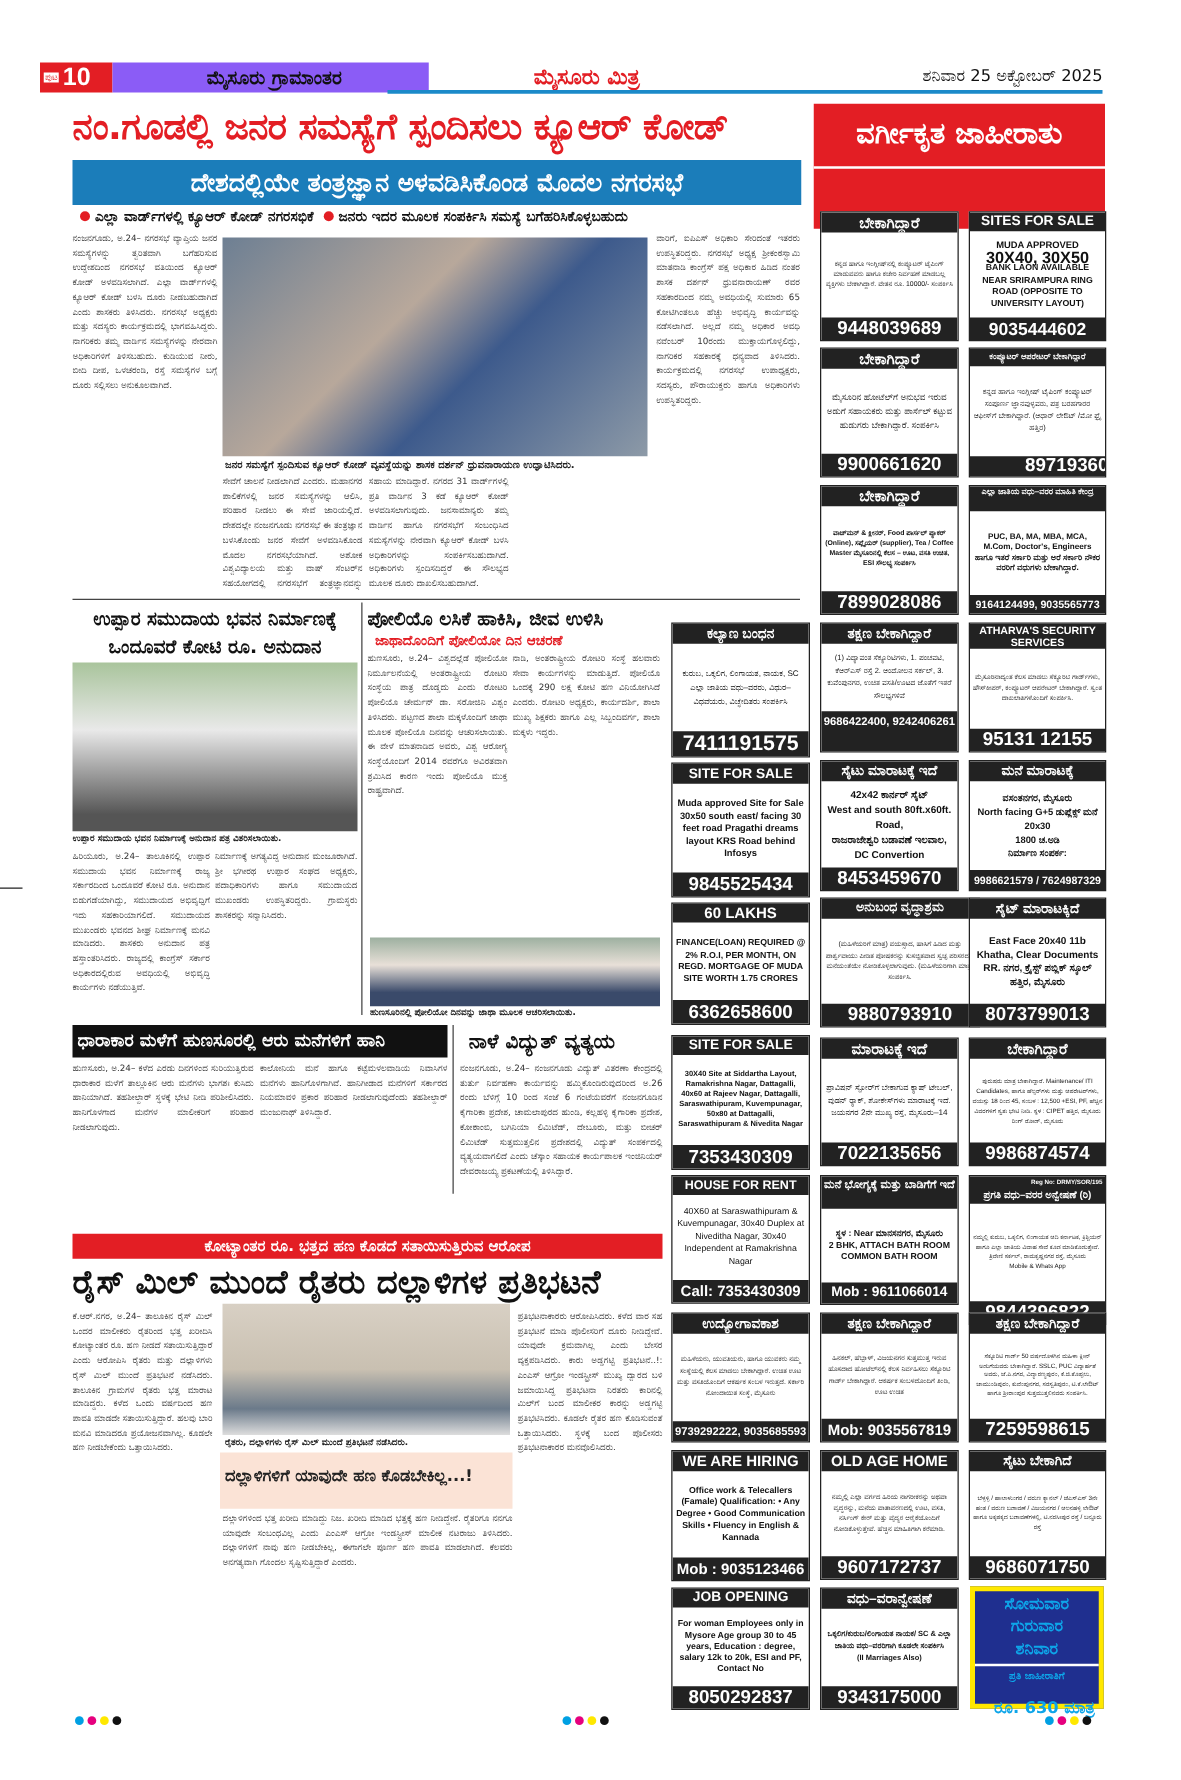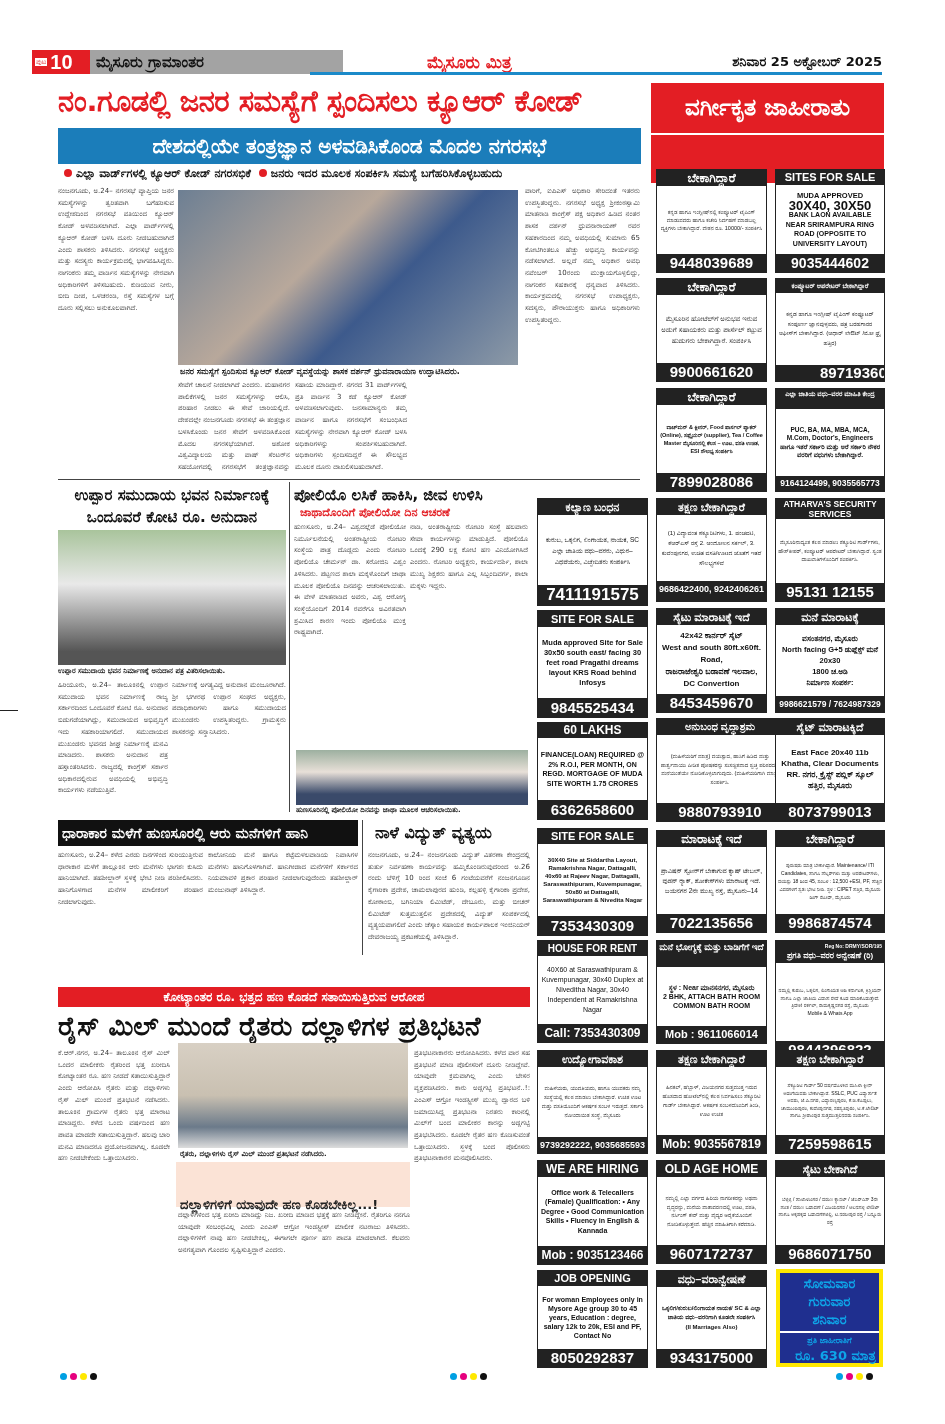--- a/index.html
+++ b/index.html
@@ -4,23 +4,23 @@
 <style>
   * { box-sizing: border-box; margin: 0; padding: 0; }
   body { width: 945px; height: 1424px; background: #fff; font-family: "DejaVu Sans", sans-serif; position: relative; overflow: hidden; color: #111; }
   .abs { position: absolute; }
 
   
   .hdr { left: 32px; top: 50px; width: 850px; height: 24px; }
   .page-tag { position:absolute; left:0; top:0; width:58px; height:24px; background:#e31e24; color:#fff; display:flex; align-items:center; padding-left:3px; }
   .page-tag .small { font-size:7px; background:#fff; color:#e31e24; padding:0 1px; margin-right:3px; }
   .page-tag .num { font-size:20px; font-weight:bold; font-family:"Liberation Sans", sans-serif; }
-  .section-name { position:absolute; left:58px; top:0; width:253px; height:24px; background:#a3a3a3; font-size:15px; font-weight:bold; padding-left:6px; line-height:24px; }
+  .section-name { position:absolute; left:58px; top:0; width:253px; height:24px; background:#8b5cf6; font-size:15px; font-weight:bold; padding-left:6px; line-height:24px;text-align:center; }
   .paper-name { position:absolute; left:395px; top:2px; font-size:17px; font-weight:bold; color:#e31e24; }
-  .date { position:absolute; right:0; top:4px; font-size:13px;font-weight:bold; }
+  .date { position:absolute; right:0; top:4px; font-size:13px; }
   .hdr-rule { left:310px; top:72px; width:572px; height:3px; background:#1b8ac9; }
 
   
   .main-head { left:58px; top:80px; width:582px; font-size:29px; font-weight:bold; color:#e31e24; line-height:42px; white-space:nowrap; letter-spacing:-0.5px; }
   .sub-band { left:58px; top:128px; width:583px; height:36px; background:#1b7dba; color:#fff; font-size:20px; font-weight:bold; text-align:center; line-height:36px; }
   .bullets { left:60px; top:166px; width:580px; font-size:11px; font-weight:bold; line-height:16px; white-space:nowrap; }
   .bullets .dot { display:inline-block; width:8px; height:8px; background:#e31e24; border-radius:50%; margin:0 4px; }
 
   .classified-head { left:651px; top:83px; width:233px; height:100px; background:#e31e24; color:#fff; }
   .classified-head .t1 { font-size:23px; font-weight:bold; text-align:center; height:52px; line-height:48px; border-bottom:2px solid #fff; }
@@ -39,21 +39,21 @@
   .pink-box { background:#fbe3d6; }
 
   
   .ad { position:absolute; border:1px solid #222; background:#fff; overflow:hidden; display:flex; flex-direction:column; }
   .ad .ah { background:#222; color:#fff; font-weight:bold; text-align:center; font-family:"Liberation Sans", sans-serif; white-space:nowrap; overflow:hidden; }
   .ad .ab { flex:1; text-align:center; font-family:"Liberation Sans", sans-serif; font-weight:bold; color:#111; overflow:hidden; padding:1px 2px; display:flex; flex-direction:column; justify-content:center; }
   .ad .af { background:#222; color:#fff; font-weight:bold; text-align:center; font-family:"Liberation Sans", sans-serif; white-space:nowrap; overflow:hidden; }
   .blue-ad { position:absolute; left:776px; top:1269px; width:107px; height:98px; background:#1f2f8f; border:4px solid #ffe800; color:#0ea5e9; text-align:center; font-weight:bold; }
   .blue-ad .days { font-size:13px; line-height:18px; padding-top:2px; border-bottom:2px solid #fff; padding-bottom:2px; }
   .blue-ad .per { font-size:8px; margin-top:3px; }
-  .blue-ad .price { font-size:13px; margin-top:2px;padding-left:12px; }
+  .blue-ad .price { font-size:13px; margin-top:13px;padding-left:12px; }
 
   .reg { display:flex; gap:3px; }
   .reg span { width:7px; height:7px; border-radius:50%; display:inline-block; }
 </style>
 </head>
 <body>
 
 <div class="abs hdr">
   <div class="page-tag">
     <span class="small">ಪುಟ</span>
@@ -107,21 +107,21 @@
 <div class="abs h2" style="left:375px;top:820px;width:155px;font-size:16px;line-height:26px;">ನಾಳೆ ವಿದ್ಯುತ್ ವ್ಯತ್ಯಯ</div>
 <div class="abs col-text" style="left:368px;top:850px;width:162px;height:108px;">ನಂಜನಗೂಡು, ಅ.24– ನಂಜನಗೂಡು ವಿದ್ಯುತ್ ವಿತರಣಾ ಕೇಂದ್ರದಲ್ಲಿ ತುರ್ತು ನಿರ್ವಹಣಾ ಕಾರ್ಯವನ್ನು ಹಮ್ಮಿಕೊಂಡಿರುವುದರಿಂದ ಅ.26 ರಂದು ಬೆಳಿಗ್ಗೆ 10 ರಿಂದ ಸಂಜೆ 6 ಗಂಟೆಯವರೆಗೆ ನಂಜನಗೂಡಿನ ಕೈಗಾರಿಕಾ ಪ್ರದೇಶ, ಚಾಮಲಾಪುರದ ಹುಂಡಿ, ಕಲ್ಲಹಳ್ಳಿ ಕೈಗಾರಿಕಾ ಪ್ರದೇಶ, ಕೋಠಾಂಬಿ, ಬಗಿನಿಯಾ ಲಿಮಿಟೆಡ್, ದೇಬೂರು, ಮತ್ತು ಬೀಚರ್ ಲಿಮಿಟೆಡ್ ಸುತ್ತಮುತ್ತಲಿನ ಪ್ರದೇಶದಲ್ಲಿ ವಿದ್ಯುತ್ ಸಂಪರ್ಕದಲ್ಲಿ ವ್ಯತ್ಯಯವಾಗಲಿದೆ ಎಂದು ಚೆಸ್ಕಾಂ ಸಹಾಯಕ ಕಾರ್ಯಪಾಲಕ ಇಂಜಿನಿಯರ್ ದೇವರಾಜಯ್ಯ ಪ್ರಕಟಣೆಯಲ್ಲಿ ತಿಳಿಸಿದ್ದಾರೆ.</div>
 
 <div class="abs red-band" style="left:58px;top:987px;width:472px;height:20px;font-size:12px;line-height:20px;">ಕೋಟ್ಯಾಂತರ ರೂ. ಭತ್ತದ ಹಣ ಕೊಡದೆ ಸತಾಯಿಸುತ್ತಿರುವ ಆರೋಪ</div>
 <div class="abs h2" style="left:58px;top:1008px;width:472px;font-size:26px;line-height:36px;overflow:hidden;">ರೈಸ್ ಮಿಲ್ ಮುಂದೆ ರೈತರು ದಲ್ಲಾಳಿಗಳ ಪ್ರತಿಭಟನೆ</div>
 <div class="abs col-text" style="left:58px;top:1048px;width:112px;height:320px;">ಕೆ.ಆರ್.ನಗರ, ಅ.24– ತಾಲೂಕಿನ ರೈಸ್ ಮಿಲ್ ಒಂದರ ಮಾಲೀಕರು ರೈತರಿಂದ ಭತ್ತ ಖರೀದಿಸಿ ಕೋಟ್ಯಾಂತರ ರೂ. ಹಣ ನೀಡದೆ ಸತಾಯಿಸುತ್ತಿದ್ದಾರೆ ಎಂದು ಆರೋಪಿಸಿ ರೈತರು ಮತ್ತು ದಲ್ಲಾಳಿಗಳು ರೈಸ್ ಮಿಲ್ ಮುಂದೆ ಪ್ರತಿಭಟನೆ ನಡೆಸಿದರು. ತಾಲೂಕಿನ ಗ್ರಾಮಗಳ ರೈತರು ಭತ್ತ ಮಾರಾಟ ಮಾಡಿದ್ದರು. ಕಳೆದ ಒಂದು ವರ್ಷದಿಂದ ಹಣ ಪಾವತಿ ಮಾಡದೇ ಸತಾಯಿಸುತ್ತಿದ್ದಾರೆ. ಹಲವು ಬಾರಿ ಮನವಿ ಮಾಡಿದರೂ ಪ್ರಯೋಜನವಾಗಿಲ್ಲ. ಕೂಡಲೇ ಹಣ ನೀಡಬೇಕೆಂದು ಒತ್ತಾಯಿಸಿದರು.</div>
 <div class="abs photo" style="left:178px;top:1043px;width:230px;height:105px;background:linear-gradient(180deg,#d8d0c4,#c9c0b1 50%,#6b7a8a 80%,#ddd);"></div>
 <div class="abs caption" style="left:180px;top:1150px;width:228px;font-size:7px;">ರೈತರು, ದಲ್ಲಾಳಿಗಳು ರೈಸ್ ಮಿಲ್ ಮುಂದೆ ಪ್ರತಿಭಟನೆ ನಡೆಸಿದರು.</div>
 <div class="abs col-text" style="left:414px;top:1048px;width:116px;height:320px;">ಪ್ರತಿಭಟನಾಕಾರರು ಆರೋಪಿಸಿದರು. ಕಳೆದ ವಾರ ಸಹ ಪ್ರತಿಭಟನೆ ಮಾಡಿ ಪೊಲೀಸರಿಗೆ ದೂರು ನೀಡಿದ್ದೇವೆ. ಯಾವುದೇ ಕ್ರಮವಾಗಿಲ್ಲ ಎಂದು ಬೇಸರ ವ್ಯಕ್ತಪಡಿಸಿದರು. ಕಾರು ಅಡ್ಡಗಟ್ಟಿ ಪ್ರತಿಭಟನೆ..!: ಎಂಎಸ್ ಆಗ್ರೋ ಇಂಡಸ್ಟ್ರೀಸ್ ಮುಖ್ಯ ದ್ವಾರದ ಬಳಿ ಜಮಾಯಿಸಿದ್ದ ಪ್ರತಿಭಟನಾ ನಿರತರು ಕಾರಿನಲ್ಲಿ ಮಿಲ್‌ಗೆ ಬಂದ ಮಾಲೀಕರ ಕಾರನ್ನು ಅಡ್ಡಗಟ್ಟಿ ಪ್ರತಿಭಟಿಸಿದರು. ಕೂಡಲೇ ರೈತರ ಹಣ ಕೊಡಿಸುವಂತೆ ಒತ್ತಾಯಿಸಿದರು. ಸ್ಥಳಕ್ಕೆ ಬಂದ ಪೊಲೀಸರು ಪ್ರತಿಭಟನಾಕಾರರ ಮನವೊಲಿಸಿದರು.</div>
 <div class="abs pink-box" style="left:176px;top:1162px;width:234px;height:45px;">
-  <div class="h2" style="font-size:13px;color:#222;padding:1px 4px;margin-top:34px;">ದಲ್ಲಾಳಿಗಳಿಗೆ ಯಾವುದೇ ಹಣ ಕೊಡಬೇಕಿಲ್ಲ...!</div>
+  <div class="h2" style="font-size:13px;color:#222;padding:12px 4px;">ದಲ್ಲಾಳಿಗಳಿಗೆ ಯಾವುದೇ ಹಣ ಕೊಡಬೇಕಿಲ್ಲ...!</div>
   <div class="col-text" style="height:22px;padding:0 4px;"></div>
 </div>
 <div class="abs col-text" style="left:178px;top:1210px;width:232px;height:155px;">ದಲ್ಲಾಳಿಗಳಿಂದ ಭತ್ತ ಖರೀದಿ ಮಾಡಿದ್ದು ನಿಜ. ಖರೀದಿ ಮಾಡಿದ ಭತ್ತಕ್ಕೆ ಹಣ ನೀಡಿದ್ದೇನೆ. ರೈತರಿಗೂ ನನಗೂ ಯಾವುದೇ ಸಂಬಂಧವಿಲ್ಲ ಎಂದು ಎಂಎಸ್ ಆಗ್ರೋ ಇಂಡಸ್ಟ್ರೀಸ್ ಮಾಲೀಕ ನಟರಾಜು ತಿಳಿಸಿದರು. ದಲ್ಲಾಳಿಗಳಿಗೆ ನಾವು ಹಣ ನೀಡಬೇಕಿಲ್ಲ, ಈಗಾಗಲೇ ಪೂರ್ಣ ಹಣ ಪಾವತಿ ಮಾಡಲಾಗಿದೆ. ಕೆಲವರು ಅನಗತ್ಯವಾಗಿ ಗೊಂದಲ ಸೃಷ್ಟಿಸುತ್ತಿದ್ದಾರೆ ಎಂದರು.</div>
 
 <div class="abs classified-head">
   <div class="t1">ವರ್ಗೀಕೃತ ಜಾಹೀರಾತು</div>
 </div>
 
 <div class="ad" style="left:656px;top:169px;width:111px;height:104px;">
   <div class="ah" style="font-size:12px;height:16px;line-height:16px;">ಬೇಕಾಗಿದ್ದಾರೆ</div>
@@ -165,21 +165,21 @@
 
 <div class="ad" style="left:537px;top:498px;width:111px;height:108px;">
   <div class="ah" style="font-size:11px;height:16px;line-height:16px;">ಕಲ್ಯಾಣ ಬಂಧನ</div>
   <div class="ab" style="font-size:6.5px;line-height:11px;font-weight:normal;">ಕುರುಬ, ಒಕ್ಕಲಿಗ, ಲಿಂಗಾಯತ, ನಾಯಕ, SC ಎಲ್ಲಾ ಜಾತಿಯ ವಧು–ವರರು, ವಿಧುರ–ವಿಧವೆಯರು, ವಿಚ್ಛೇದಿತರು ಸಂಪರ್ಕಿಸಿ</div>
   <div class="af" style="font-size:17px;height:20px;line-height:20px;">7411191575</div>
 </div>
 
 <div class="ad" style="left:656px;top:498px;width:111px;height:104px;">
   <div class="ah" style="font-size:11px;height:16px;line-height:16px;">ತಕ್ಷಣ ಬೇಕಾಗಿದ್ದಾರೆ</div>
   <div class="ab" style="font-size:6px;line-height:10px;font-weight:normal;">(1) ವಿದ್ಯಾವಂತ ಸೆಕ್ಯೂರಿಟಿಗಳು, 1. ಪಂಚವಟಿ, ಕೆಆರ್‌ಎಸ್ ರಸ್ತೆ 2. ಆಂದೋಲನ ಸರ್ಕಲ್, 3. ಕುವೆಂಪುನಗರ, ಉಚಿತ ವಸತಿ/ಊಟದ ಜೊತೆಗೆ ಇತರೆ ಸೌಲಭ್ಯಗಳಿವೆ</div>
-  <div class="af" style="font-size:9px;height:20px;line-height:16px;">9686422400, 9242406261</div>
+  <div class="af" style="font-size:9px;height:32px;line-height:16px;">9686422400, 9242406261</div>
 </div>
 <div class="ad" style="left:775px;top:498px;width:110px;height:104px;">
   <div class="ah" style="font-size:8.5px;height:20px;line-height:10px;white-space:normal;">ATHARVA'S SECURITY SERVICES</div>
   <div class="ab" style="font-size:5.5px;line-height:8.5px;font-weight:normal;">ಮೈಸೂರಿನಾದ್ಯಂತ ಕೆಲಸ ಮಾಡಲು ಸೆಕ್ಯೂರಿಟಿ ಗಾರ್ಡ್‌ಗಳು, ಹೌಸ್‌ಕೀಪರ್, ಕಂಪ್ಯೂಟರ್ ಆಪರೇಟರ್ ಬೇಕಾಗಿದ್ದಾರೆ. ಸ್ವಂತ ದಾಖಲಾತಿಗಳೊಂದಿಗೆ ಸಂಪರ್ಕಿಸಿ.</div>
   <div class="af" style="font-size:15px;height:18px;line-height:18px;">95131 12155</div>
 </div>
 
 <div class="ad" style="left:537px;top:610px;width:111px;height:108px;">
   <div class="ah" style="font-size:11px;height:16px;line-height:16px;">SITE FOR SALE</div>
   <div class="ab" style="font-size:7.5px;line-height:10px;">Muda approved Site for Sale 30x50 south east/ facing 30 feet road Pragathi dreams layout KRS Road behind Infosys</div>

